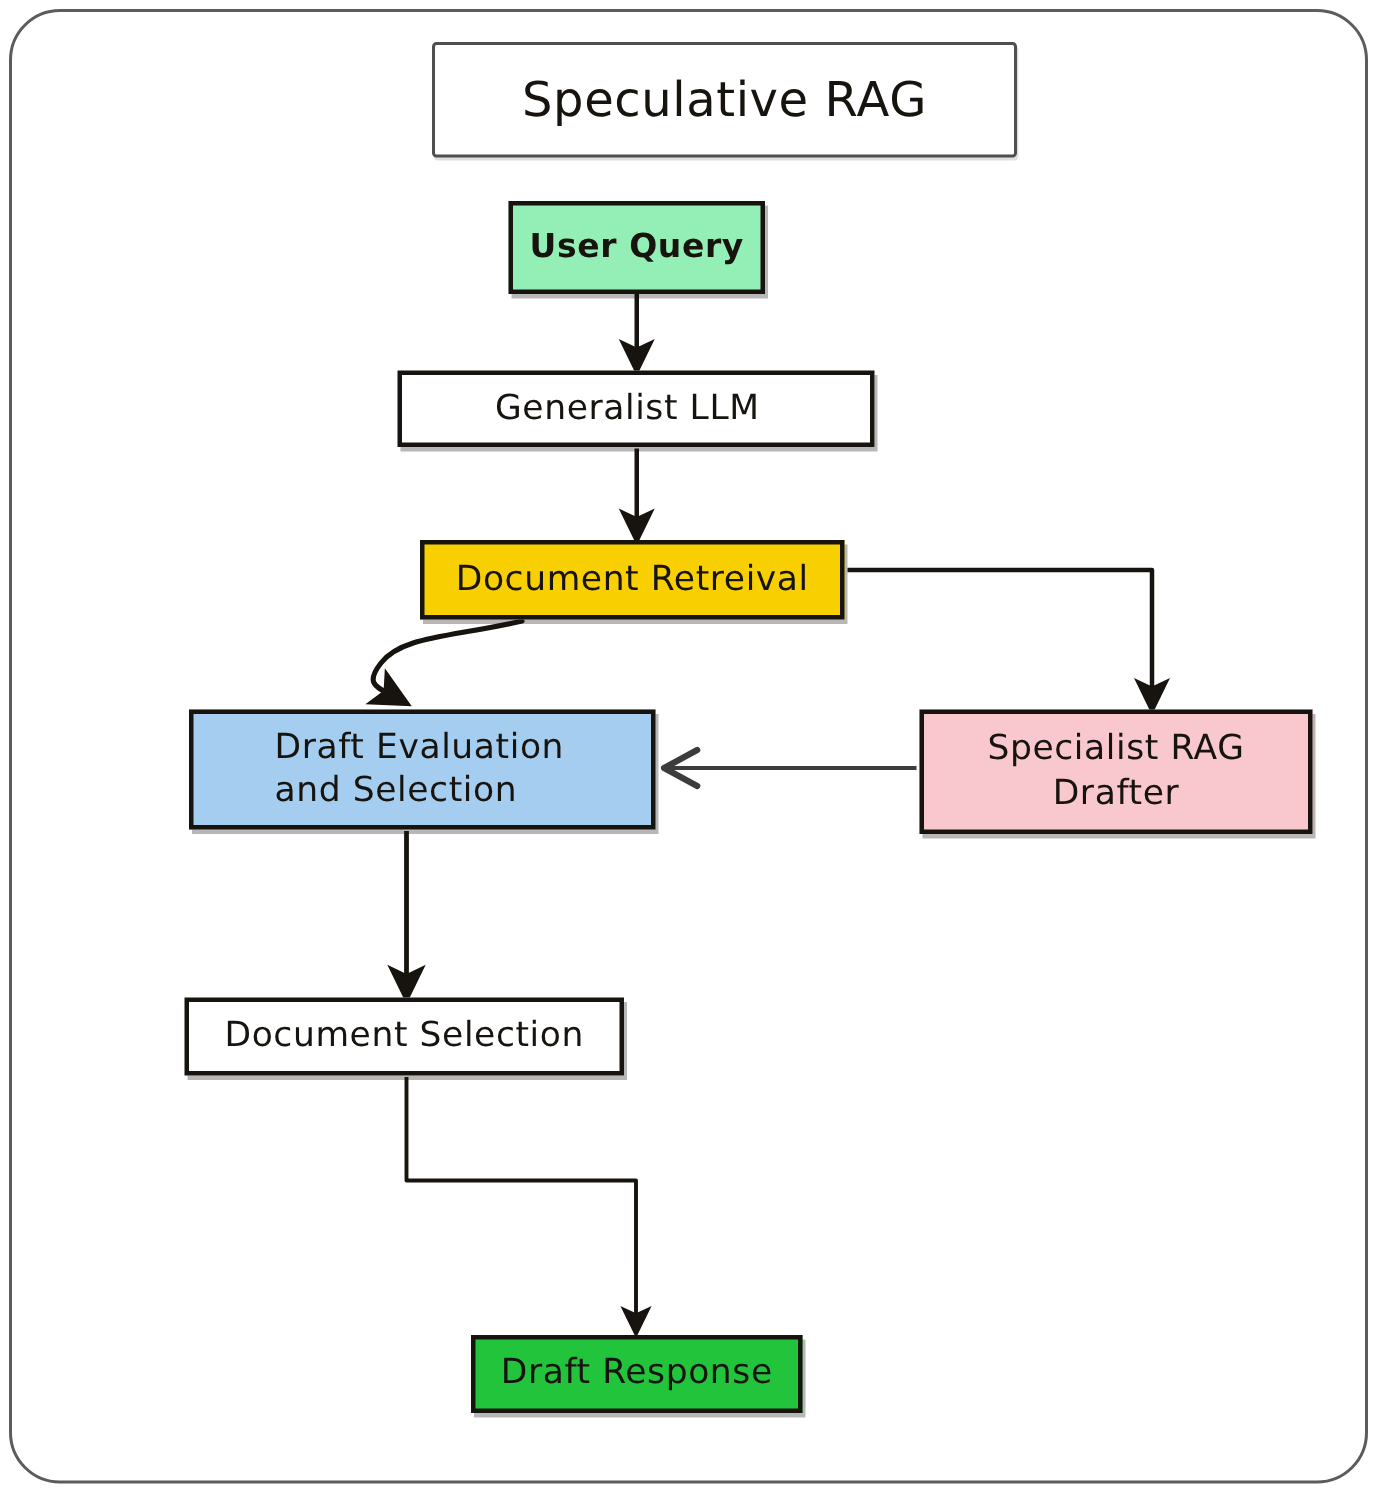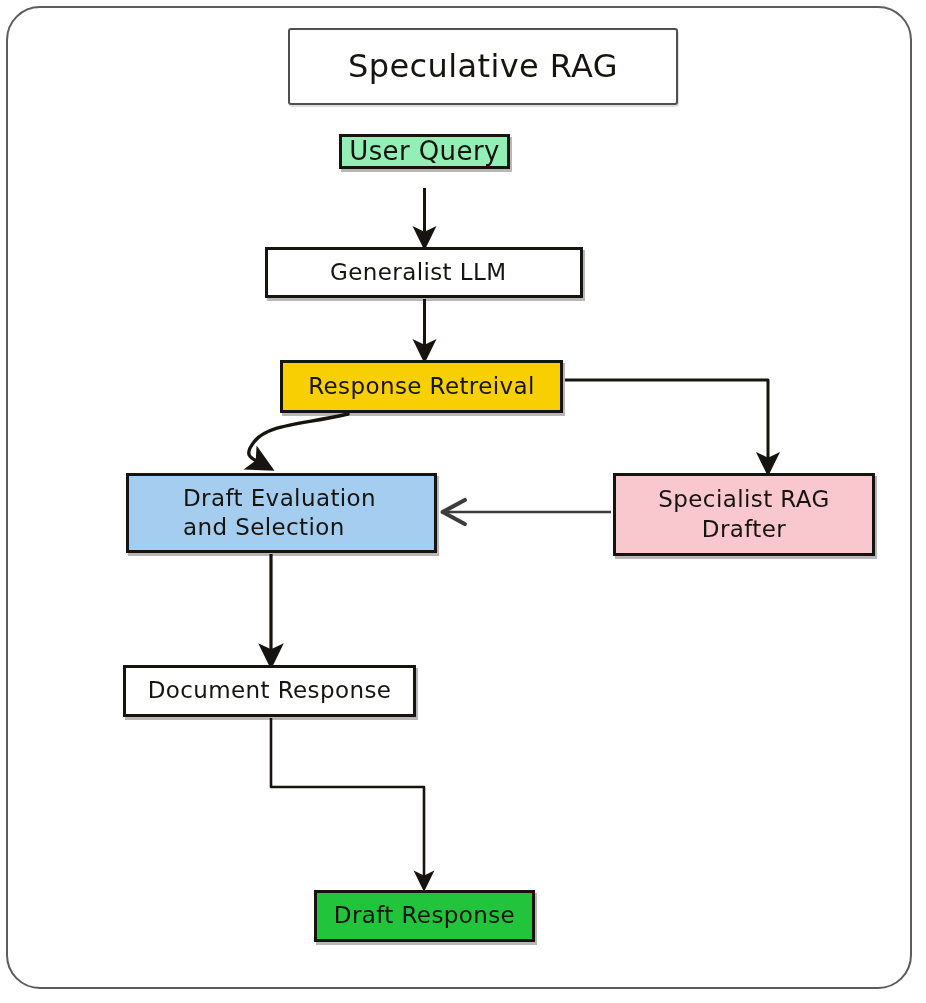--- a/index.html
+++ b/index.html
@@ -63,23 +63,24 @@
     border: 2px solid #4f4f4f;
     border-radius: 3px;
     background: #ffffff;
     font-size: 32px;
     box-shadow: 1px 2px 0 rgba(80,80,80,0.18);
   }
   #node-user-query {
     left: 339px;
     top: 134px;
     width: 171px;
-    height: 35px;
+    height: 62px;
     background: #93efb5;
-    font-size: 26px;
+    font-size: 22px;
+    font-weight: bold;
   }
   #node-generalist-llm {
     left: 265px;
     top: 247px;
     width: 318px;
     height: 51px;
     background: #ffffff;
     font-size: 23px;
     justify-content: flex-start;
     padding-left: 62px;
@@ -179,26 +180,26 @@
 
     <path d="M271,718 L271,787 L424,787 L424,881" stroke="#17140f" stroke-width="2.6" fill="none" stroke-linejoin="round" marker-end="url(#arrowFill)"></path>
   </svg>
 
   <div class="node" id="node-title">Speculative RAG</div>
 
   <div class="node sketch" id="node-user-query">User Query</div>
 
   <div class="node sketch" id="node-generalist-llm">Generalist LLM</div>
 
-  <div class="node sketch" id="node-document-retrieval">Response Retreival</div>
+  <div class="node sketch" id="node-document-retrieval">Document Retreival</div>
 
   <div class="node sketch" id="node-draft-evaluation">Draft Evaluation
 and Selection</div>
 
   <div class="node sketch" id="node-specialist-drafter">Specialist RAG
 Drafter</div>
 
-  <div class="node sketch" id="node-document-selection">Document Response</div>
+  <div class="node sketch" id="node-document-selection">Document Selection</div>
 
   <div class="node sketch" id="node-final-response">Draft Response</div>
 
 
 </div>
 
 </body></html>

